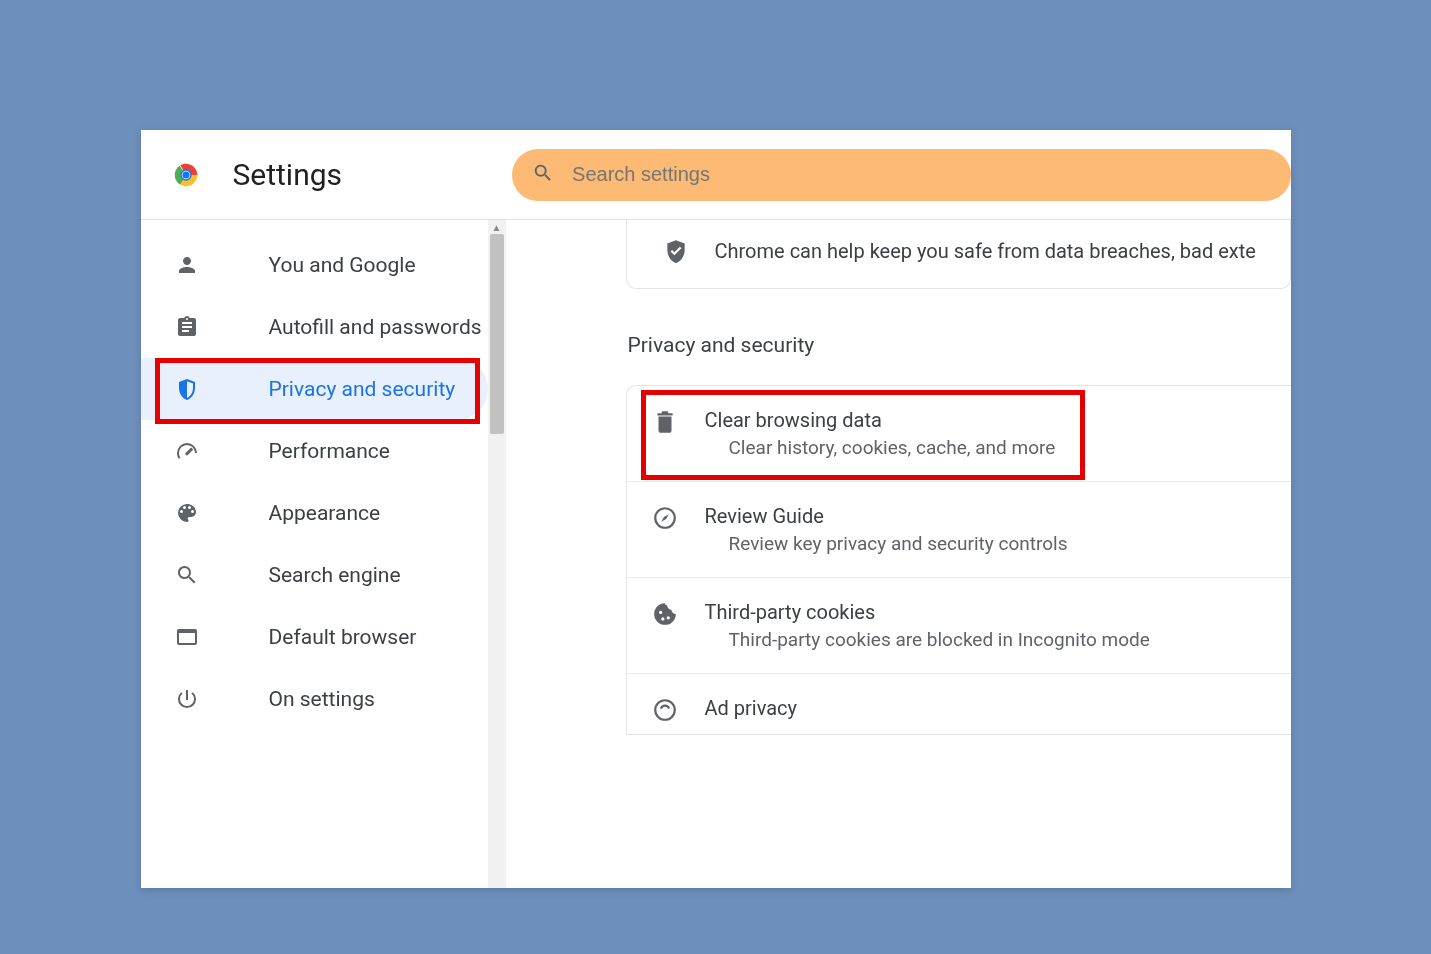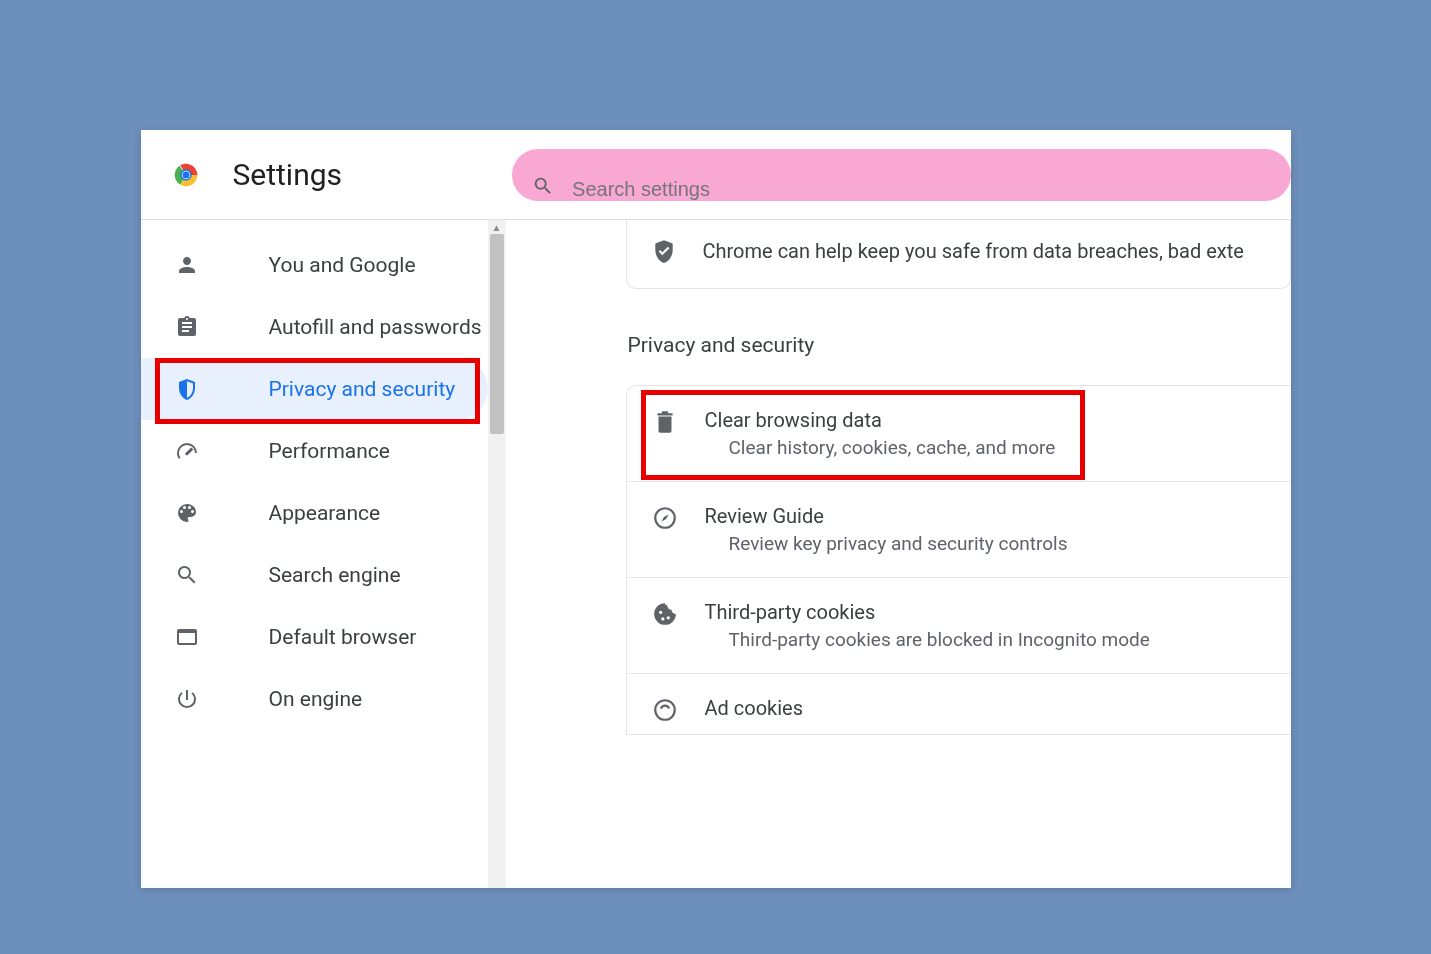--- a/index.html
+++ b/index.html
@@ -36,24 +36,24 @@
   .header-title {
     font-size: 30px;
     color: #202124;
     font-weight: 400;
     flex: 0 0 auto;
     margin-right: 170px;
   }
   .search-bar {
     flex: 1;
     height: 52px;
-    background: #f9a8d4;
+    background: #fdba74;
     border-radius: 26px;
     display: flex;
-    align-items: flex-end;
+    align-items: center;
     padding: 0 20px;
     margin-right: 0;
   }
   .search-bar svg { width: 22px; height: 22px; fill: #5f6368; margin-right: 18px; }
   .search-bar input {
     border: none; background: transparent; outline: none;
     font-size: 20px; color: #5f6368; width: 100%;
   }
   .body {
     flex: 1;
@@ -121,21 +121,21 @@
   .main {
     flex: 1;
     padding: 0 0 0 120px;
     overflow: hidden;
   }
   .safety-card {
     background: #fff;
     border: 1px solid #e4e4e4;
     border-radius: 0 0 10px 10px;
     border-top: none;
-    padding: 18px 24px 24px 24px;
+    padding: 18px 24px 24px 36px;
     display: flex;
     align-items: center;
     margin-bottom: 44px;
   }
   .safety-card .icon { width: 26px; height: 26px; margin-right: 26px; }
   .safety-card .icon svg { width: 26px; height: 26px; fill: #5f6368; }
   .safety-card .text { font-size: 20px; color: #3c4043; white-space: nowrap; }
   .section-title {
     font-size: 21px; color: #3c4043; margin-bottom: 28px;
     padding-left: 2px;
@@ -260,21 +260,21 @@
             </svg>
           </span>
         <span class="label">Default browser</span>
       </div>
       <div class="nav-item">
         <span class="icon">
             <svg viewBox="0 0 24 24">
               <path d="M13 3h-2v10h2V3zm4.8 2.2-1.4 1.4A7 7 0 1 1 7.6 6.6L6.2 5.2a9 9 0 1 0 11.6 0z"></path>
             </svg>
           </span>
-        <span class="label">On engine</span>
+        <span class="label">On settings</span>
       </div>
 
       <div class="highlight-nav"></div>
     </div>
 
     <div class="main">
       <div class="safety-card">
         <span class="icon"><svg viewBox="0 0 24 24">
               <path d="M12 2 4 5v6c0 5.5 3.4 10.7 8 12 4.6-1.3 8-6.5 8-12V5l-8-3zm-1.5 14-3.5-3.5 1.4-1.4 2.1 2.1 5.1-5.1 1.4 1.4L10.5 16z"></path>
             </svg></span>
@@ -322,19 +322,19 @@
           </div>
         </div>
 
         <div class="list-item" style="padding-bottom:10px">
           <span class="icon">
               <svg viewBox="0 0 24 24">
                 <path d="M12 2a10 10 0 1 0 0 20 10 10 0 0 0 0-20zm0 18a8 8 0 1 1 0-16 8 8 0 0 1 0 16zm0-13a5 5 0 0 0-4.7 3.3l2 .7A3 3 0 0 1 12 9v0a3 3 0 0 1 2.7 1.9l2-.6A5 5 0 0 0 12 7z"></path>
               </svg>
             </span>
           <div class="texts">
-            <span class="title">Ad cookies</span>
+            <span class="title">Ad privacy</span>
           </div>
         </div>
       </div>
     </div>
   </div>
 </div>
 
 </body></html>

